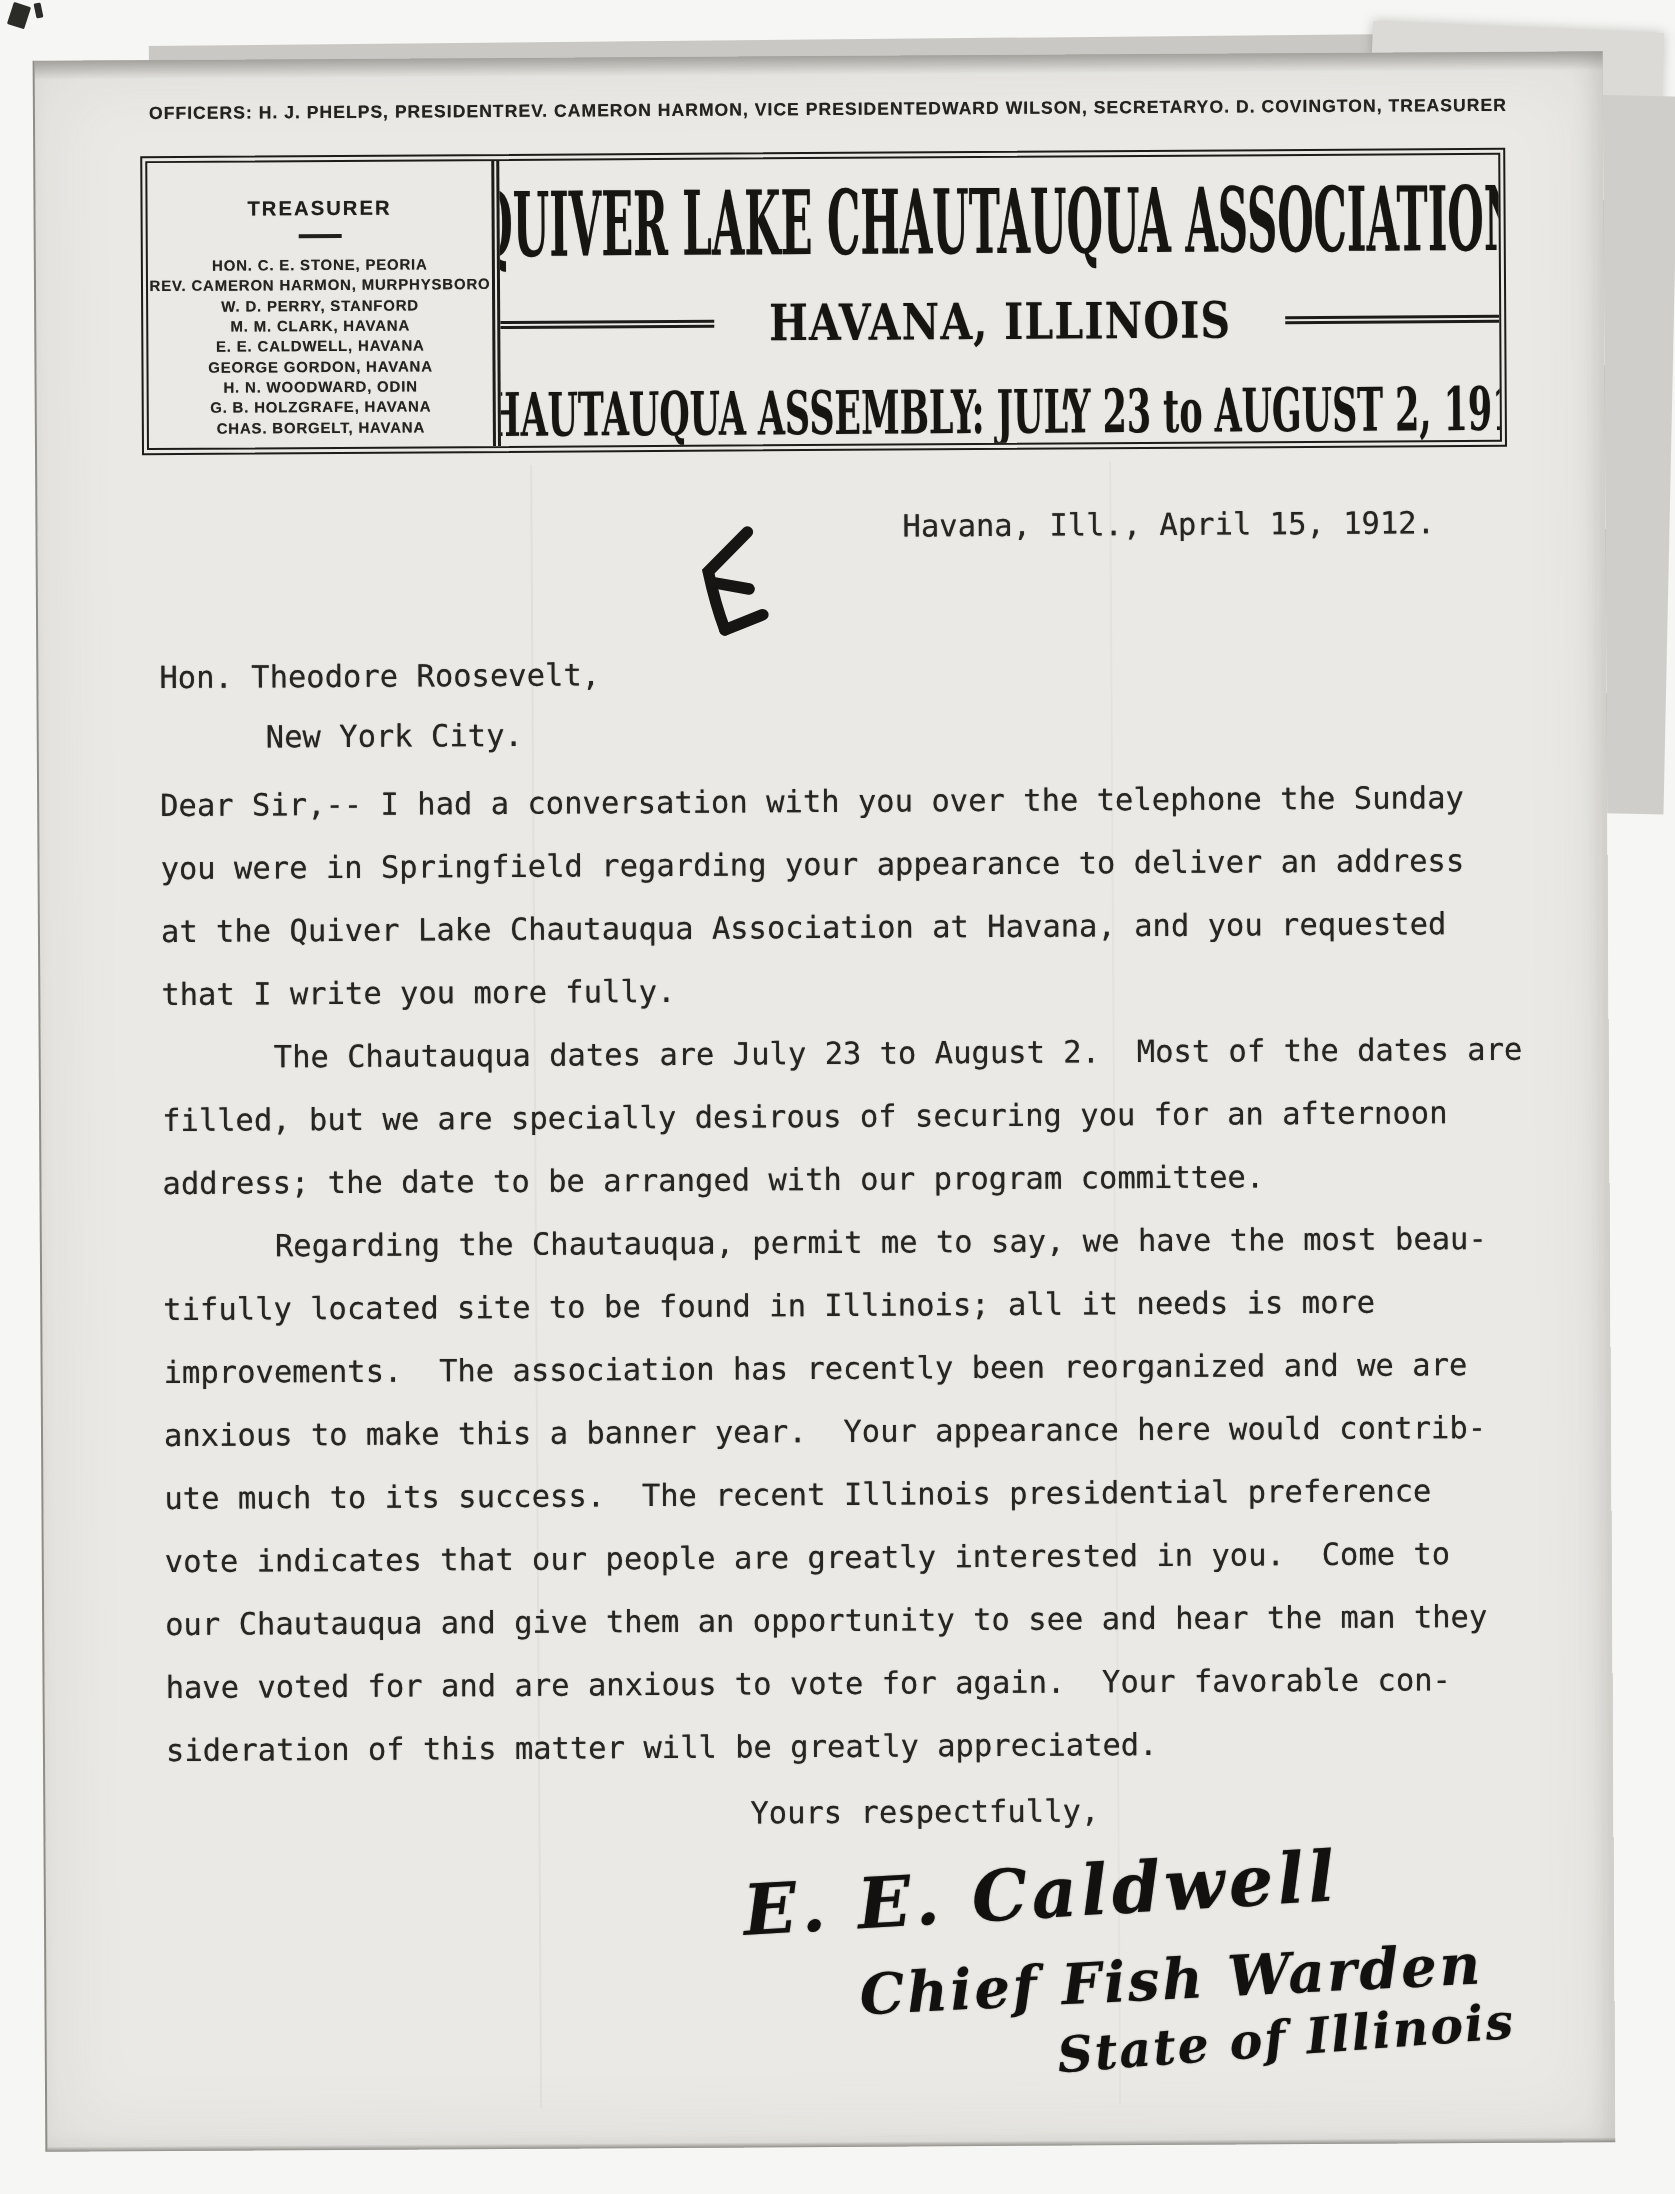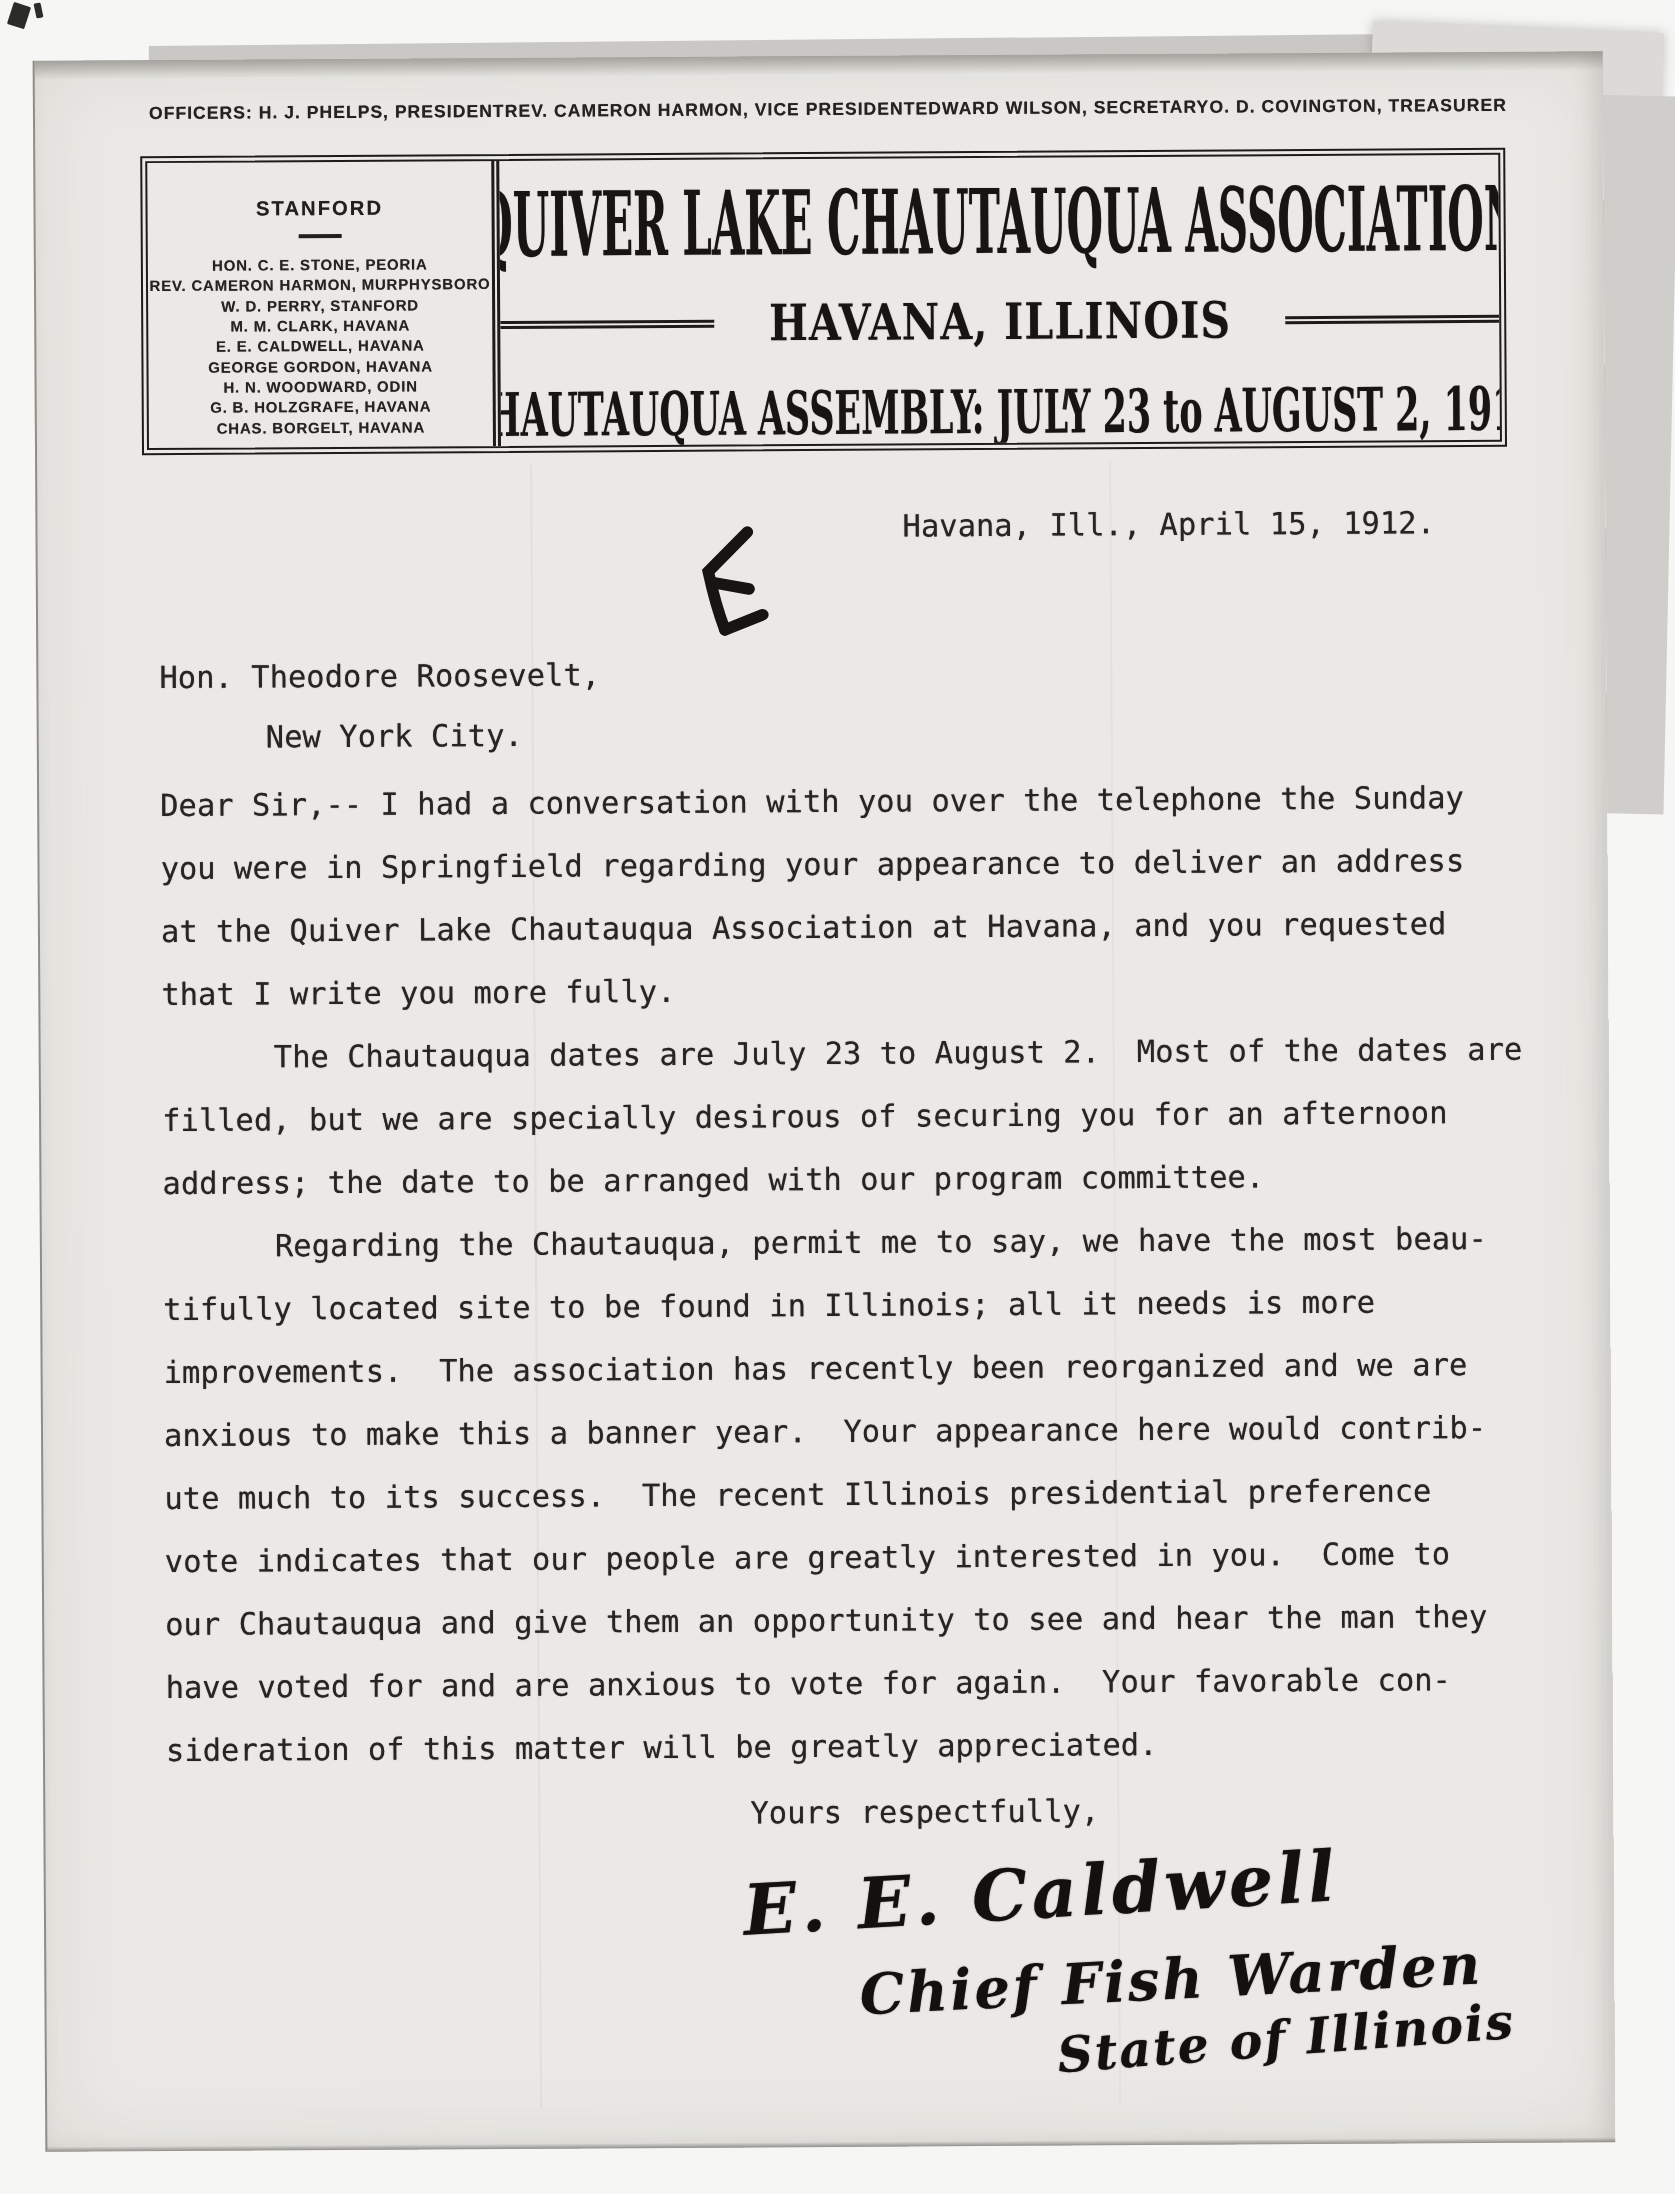--- a/index.html
+++ b/index.html
@@ -130,21 +130,21 @@
 
   <div class="officers">
       <div>OFFICERS: H. J. PHELPS, PRESIDENT</div>
       <div>REV. CAMERON HARMON, VICE PRESIDENT</div>
       <div>EDWARD WILSON, SECRETARY</div>
       <div>O. D. COVINGTON, TREASURER</div>
     </div>
 
   <div class="lh-box">
     <div class="lh-left">
-      <div class="dir-title">STANFORD</div>
+      <div class="dir-title">TREASURER</div>
       <div class="dir-rule"></div>
       <div class="dir-list">
           <div>HON. C. E. STONE, PEORIA</div>
           <div>REV. CAMERON HARMON, MURPHYSBORO</div>
           <div>W. D. PERRY, STANFORD</div>
           <div>M. M. CLARK, HAVANA</div>
           <div>E. E. CALDWELL, HAVANA</div>
           <div>GEORGE GORDON, HAVANA</div>
           <div>H. N. WOODWARD, ODIN</div>
           <div>G. B. HOLZGRAFE, HAVANA</div>

